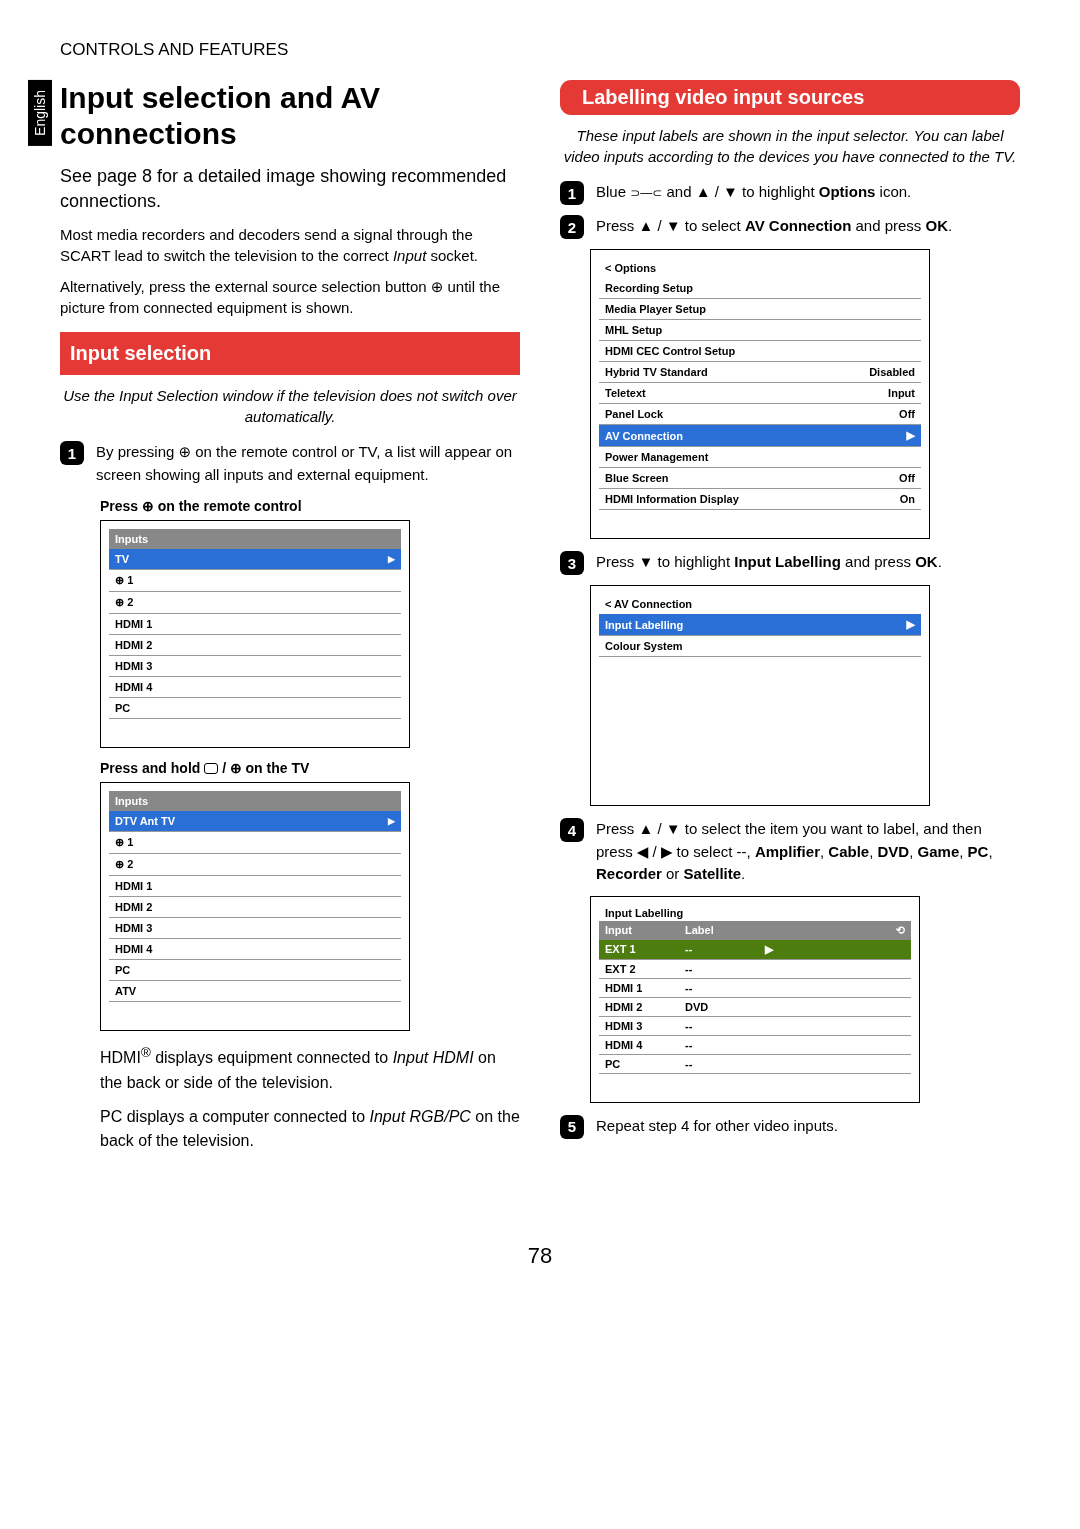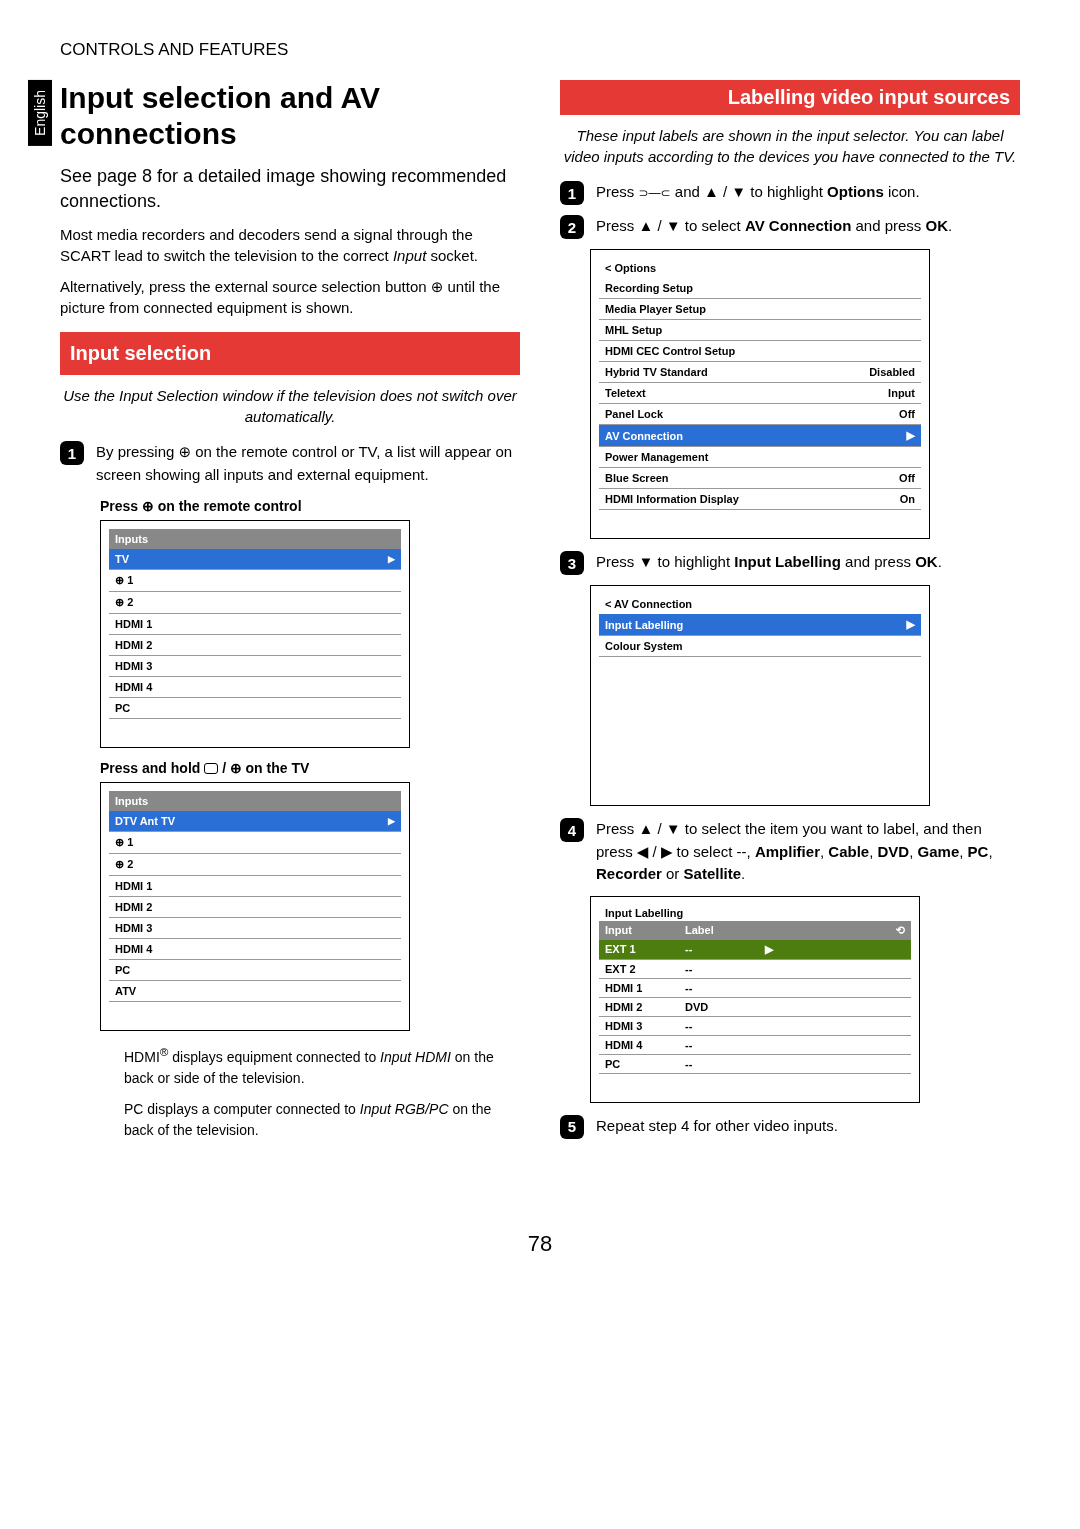--- a/index.html
+++ b/index.html
@@ -34,23 +34,24 @@
       font-size: 20px;
       font-weight: bold;
       padding: 10px 10px;
       margin: 14px 0 10px 0;
     }
     .section-bar-right {
       background: #e53935;
       color: #fff;
       font-size: 20px;
       font-weight: bold;
-      padding: 6px 10px;
+      padding: 6px 22px;
       margin: 0 0 10px 0;
-      text-align: right;
+      text-align: left;
+      border-radius: 11px;
     }
     .italic-intro { font-style: italic; text-align: center; font-size: 15px; line-height: 1.4; margin-bottom: 14px; }
     .step { display: flex; gap: 12px; margin-bottom: 10px; align-items: flex-start; }
     .step-num {
       background: #000;
       color: #fff;
       border-radius: 6px;
       width: 24px;
       height: 24px;
       display: flex;
@@ -116,21 +117,21 @@
       font-size: 11px;
       font-weight: bold;
       display: flex;
       padding: 3px 6px;
       border-bottom: 1px solid #999;
     }
     .trow .c1 { flex: 0 0 80px; }
     .trow .c2 { flex: 0 0 80px; }
     .trow .c3 { flex: 1; }
     .trow-hl { background: #4d7c0f; color: #fff; }
-    .indent-text { margin-left: 64px; font-size: 14px; line-height: 1.5; margin-bottom: 10px; }
+    .indent-text { margin-left: 40px; font-size: 16px; line-height: 1.5; margin-bottom: 10px; }
     .glyph-mq { display:inline-block; border:1.5px solid #000; border-radius:3px; width:14px; height:11px; vertical-align:middle; position:relative; top:-1px;}
     .tri-right-sm { font-size: 9px; }
     .page-num { text-align: center; font-size: 22px; margin-top: 80px; }
     .wrench-ic { font-size:12px; }
   </style>
 </head>
 <body>
 
 <div class="header-text">CONTROLS AND FEATURES</div>
 <div class="lang-tab">English</div>
@@ -228,21 +229,21 @@
     </p>
   </div>
 
   <div class="col">
     <div class="section-bar-right">Labelling video input sources</div>
     <p class="italic-intro">These input labels are shown in the input selector. You can label video inputs according to the devices you have connected to the TV.</p>
 
     <div class="step">
       <div class="step-num">1</div>
       <div class="step-text">
-        <span>Press </span><span class="wrench-ic">⊃—⊂</span><span> and ▲ / ▼ to highlight </span><span class="bold">Options</span><span> icon.</span>
+        <span>Blue </span><span class="wrench-ic">⊃—⊂</span><span> and ▲ / ▼ to highlight </span><span class="bold">Options</span><span> icon.</span>
       </div>
     </div>
 
     <div class="step">
       <div class="step-num">2</div>
       <div class="step-text">
         <span>Press ▲ / ▼ to select </span><span class="bold">AV Connection</span><span> and press </span><span class="bold">OK</span><span>.</span>
       </div>
     </div>
 

